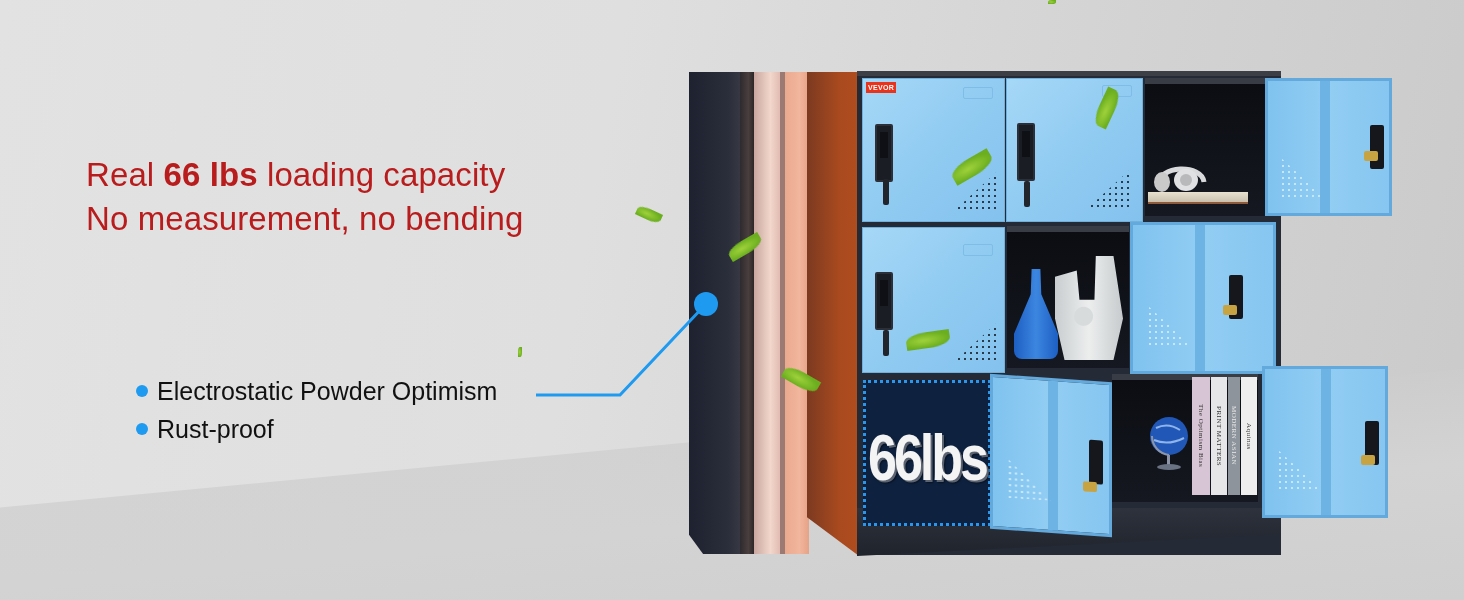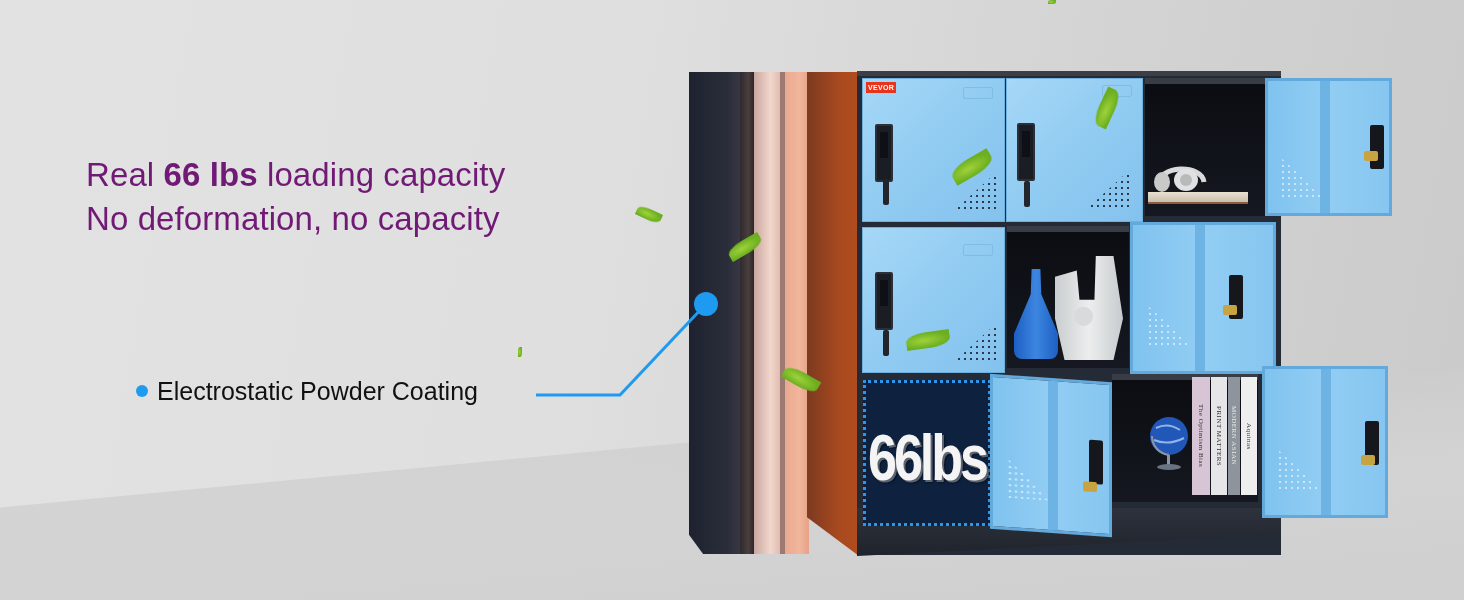--- a/index.html
+++ b/index.html
@@ -9,21 +9,21 @@
     font-family: "Liberation Sans", sans-serif;
     background: linear-gradient(100deg, #e2e2e2 0%, #dfdfdf 40%, #d2d2d2 75%, #cacaca 100%);
   }
   .floor {
     position: absolute; left: 0; right: 0; bottom: 0; height: 330px;
     background: linear-gradient(175deg, rgba(255,255,255,0) 0%, rgba(255,255,255,0) 40%, rgba(200,200,200,0.55) 41%, #d3d3d3 70%, #cfcfcf 100%);
     clip-path: polygon(0 72%, 100% 30%, 100% 100%, 0 100%);
   }
   .headline {
     position: absolute; left: 86px; top: 153px;
-    font-size: 33px; line-height: 44px; color: #701a75;
+    font-size: 33px; line-height: 44px; color: #b91c1c;
     letter-spacing: 0.1px;
   }
   .headline b { font-weight: bold; }
   .features {
     position: absolute; left: 136px; top: 372px; list-style: none;
   }
   .features li {
     display: flex; align-items: center; height: 38px;
     font-size: 25px; color: #111;
   }
@@ -176,27 +176,31 @@
 </style>
 </head>
 <body>
 
 <div class="floor"></div>
 
 <div class="headline">
   <div>
     <span>Real </span><b>66 lbs</b><span> loading capacity</span>
   </div>
-  <div>No deformation, no capacity</div>
+  <div>No measurement, no bending</div>
 </div>
 
 <ul class="features">
   <li>
     <span class="bullet"></span>
-    <span>Electrostatic Powder Coating</span>
+    <span>Electrostatic Powder Optimism</span>
+  </li>
+  <li>
+    <span class="bullet"></span>
+    <span>Rust-proof</span>
   </li>
 </ul>
 
 <div class="panel panel-dark"></div>
 <div class="panel panel-dark-edge"></div>
 <div class="panel panel-pink"></div>
 <div class="panel panel-pink-edge"></div>
 <div class="panel panel-salmon"></div>
 <div class="panel panel-orange"></div>
 

